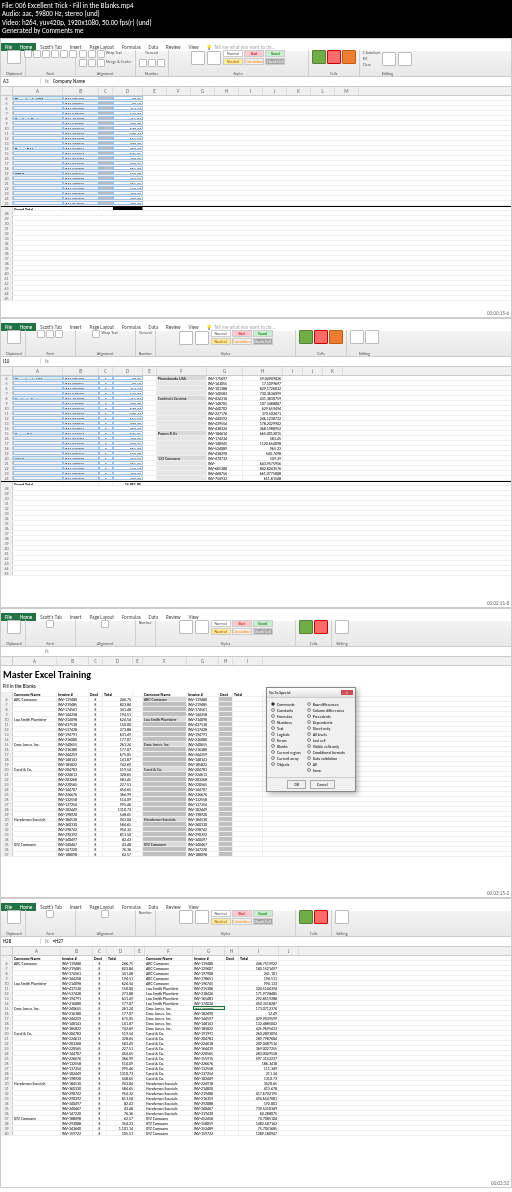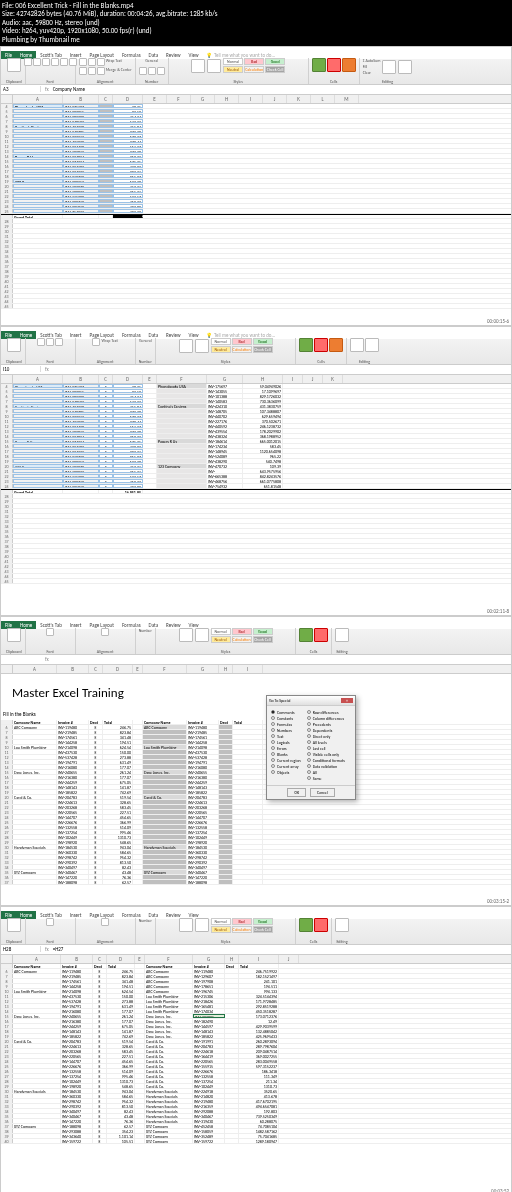--- a/index.html
+++ b/index.html
@@ -44,32 +44,31 @@
 .dialog-title { background:linear-gradient(#fff,#e0e0e0); padding:2px; border-bottom:1px solid #ccc; display:flex; justify-content:space-between; }
 .dialog-close { background:#c75050; color:#fff; width:12px; text-align:center; }
 .dialog-body { padding:4px; }
 .radio-group { display:flex; gap:6px; }
 .radio-col { display:flex; flex-direction:column; gap:1px; }
 .radio { display:flex; align-items:center; gap:2px; }
 .radio-dot { width:4px; height:4px; border:1px solid #888; border-radius:50%; }
 .radio-dot.on { background:#000; }
 .dialog-btns { display:flex; justify-content:center; gap:4px; padding:2px; border-top:1px solid #ccc; }
 .btn { background:#f0f0f0; border:1px solid #aaa; padding:1px 6px; font-size:4px; }
-.title-row { font-size:13px; font-weight:normal; padding:11px; }
+.title-row { font-size:10px; font-weight:bold; padding:2px; }
 .subtitle { font-size:5px; padding:0 2px; }
 </style>
 </head>
 <body>
 
 <div class="info">
   <div>File: 006 Excellent Trick - Fill in the Blanks.mp4</div>
-  <div>Size: 42742826 bytes (40.76 MiB), duration: 00:04:26, avg.bitrate: 1285 kb/s</div>
   <div>Audio: aac, 59800 Hz, stereo (und)</div>
   <div>Video: h264, yuv420p, 1920x1080, 50.00 fps(r) (und)</div>
-  <div>Plumbing by Thumbnail me</div>
+  <div>Generated by Comments me</div>
 </div>
 
 <div class="excel-screen" style="height:280px;">
 
   <div class="ribbon-tabs">
     <div class="tab" style="background:#217346;color:#fff;">File</div>
     <div class="tab active">Home</div>
     <div class="tab">Scott's Tab</div>
     <div class="tab">Insert</div>
     <div class="tab">Page Layout</div>

